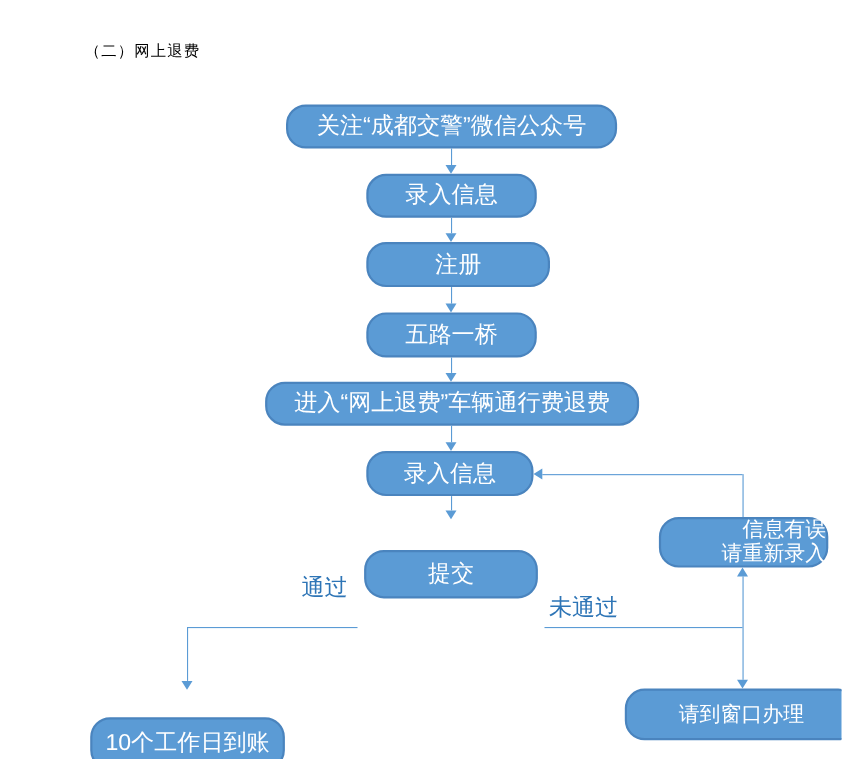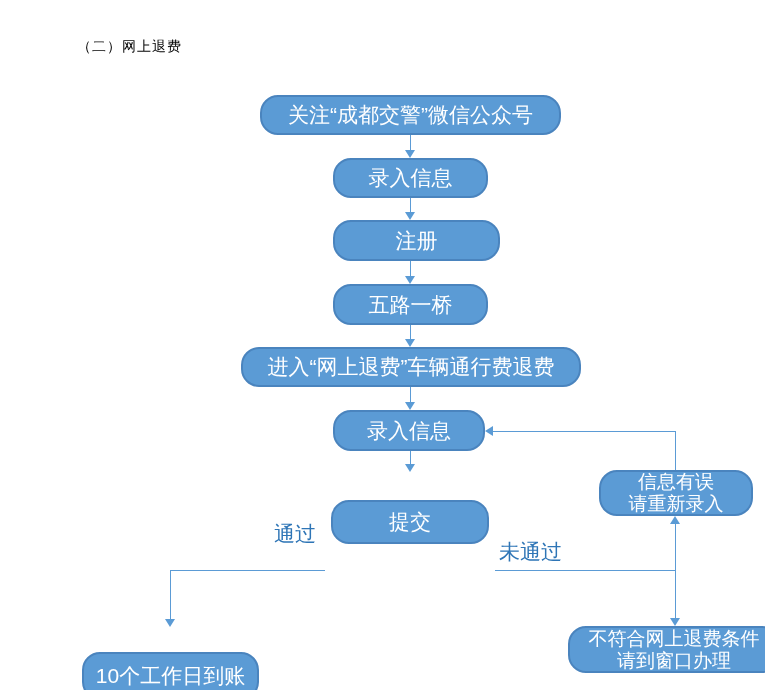--- a/index.html
+++ b/index.html
@@ -111,27 +111,26 @@
 
   <div class="branch-label" style="left:452px;top:538px;">未通过</div>
   <div class="hline" style="left:448px;top:570px;width:180px;"></div>
 
   <div class="vline" style="left:628px;top:524px;height:46px;"></div>
   <div class="arr up" style="left:623px;top:516px;"></div>
 
   <div class="vline" style="left:628px;top:570px;height:48px;"></div>
   <div class="arr down" style="left:623px;top:618px;"></div>
 
-  <div class="node two-line" style="left:552px;top:470px;width:154px;height:46px;">
+  <div class="node two-line" style="left:552px;top:470px;width:154px;height:46px;align-items:flex-end;">
     <span>信息有误</span>
     <span>请重新录入</span>
   </div>
 
   <div class="vline" style="left:628px;top:431px;height:39px;"></div>
   <div class="hline" style="left:446px;top:431px;width:182px;"></div>
   <div class="arr left" style="left:438px;top:426px;"></div>
 
   <div class="node two-line" style="left:521px;top:626px;width:212px;height:47px;">
-    <span>不符合网上退费条件</span>
     <span>请到窗口办理</span>
   </div>
 
 </div>
 
 </body></html>

